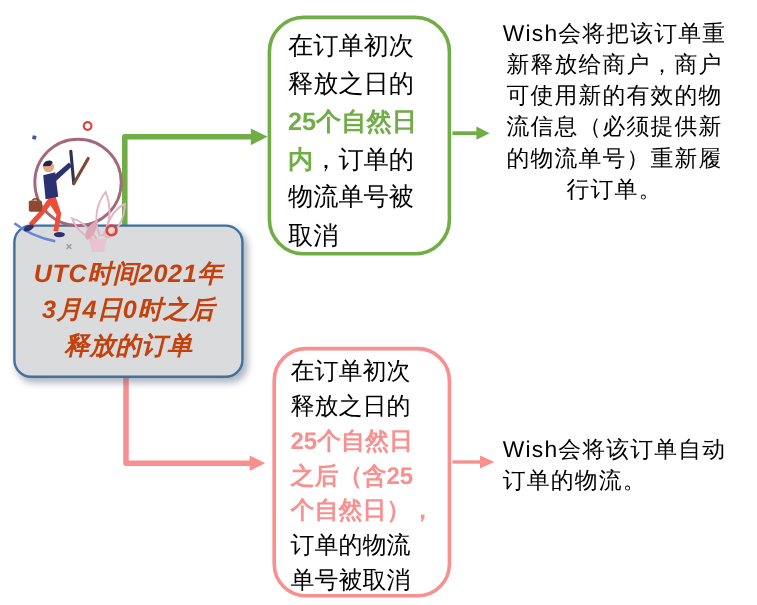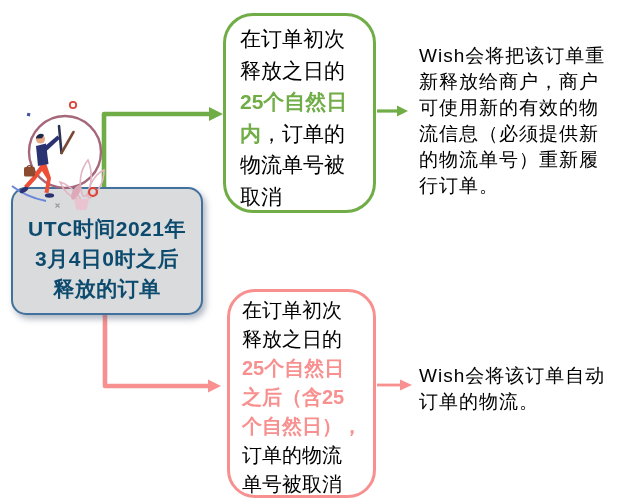--- a/index.html
+++ b/index.html
@@ -13,21 +13,21 @@
   
   .start-node {
     position:absolute; left:11px; top:187px; width:192px; height:128px;
     box-sizing:border-box; background:#D9DBDD; border:2px solid #41719C;
     border-radius:15px; box-shadow:3px 4px 6px rgba(80,95,120,0.45);
     display:flex; align-items:center; justify-content:center;
     padding-top:16px; z-index:2;
   }
   .start-node-label {
     white-space:pre-line; text-align:center; font-size:21px; font-weight:bold;
-    line-height:30px; color:#0c4a6e; letter-spacing:0.5px;
+    line-height:30px; color:#c2410c; letter-spacing:0.5px;font-style:italic;
   }
 
   
   .cond-box {
     position:absolute; box-sizing:border-box; background:#ffffff;
     white-space:pre-line; color:#000000; z-index:2;
   }
   .cond-green {
     left:223px; top:13px; width:153px; height:200px;
     border:3.5px solid #70AD47; border-radius:30px;
@@ -39,21 +39,21 @@
     font-size:20px; line-height:29px; padding:4px 0 0 12px;
   }
   .hl-green { color:#70AD47; font-weight:bold; }
   .hl-pink  { color:#F8908F; font-weight:bold; }
 
   
   .outcome {
     position:absolute; white-space:pre-line; font-size:19px; line-height:26px;
     letter-spacing:1px; color:#000000; z-index:2;
   }
-  .outcome-top    { left:419px; top:43px; }
+  .outcome-top    { left:419px; top:16px;text-align:center; }
   .outcome-bottom { left:419px; top:363px; }
 </style>
 </head>
 <body>
 
 <div class="canvas">
 
   <svg class="svg-layer" width="631" height="504" viewBox="0 0 631 504">
     <g>
       <path d="M104 191 L104 114 L211 114" fill="none" stroke="#70AD47" stroke-width="4.6" stroke-linejoin="round"></path>

